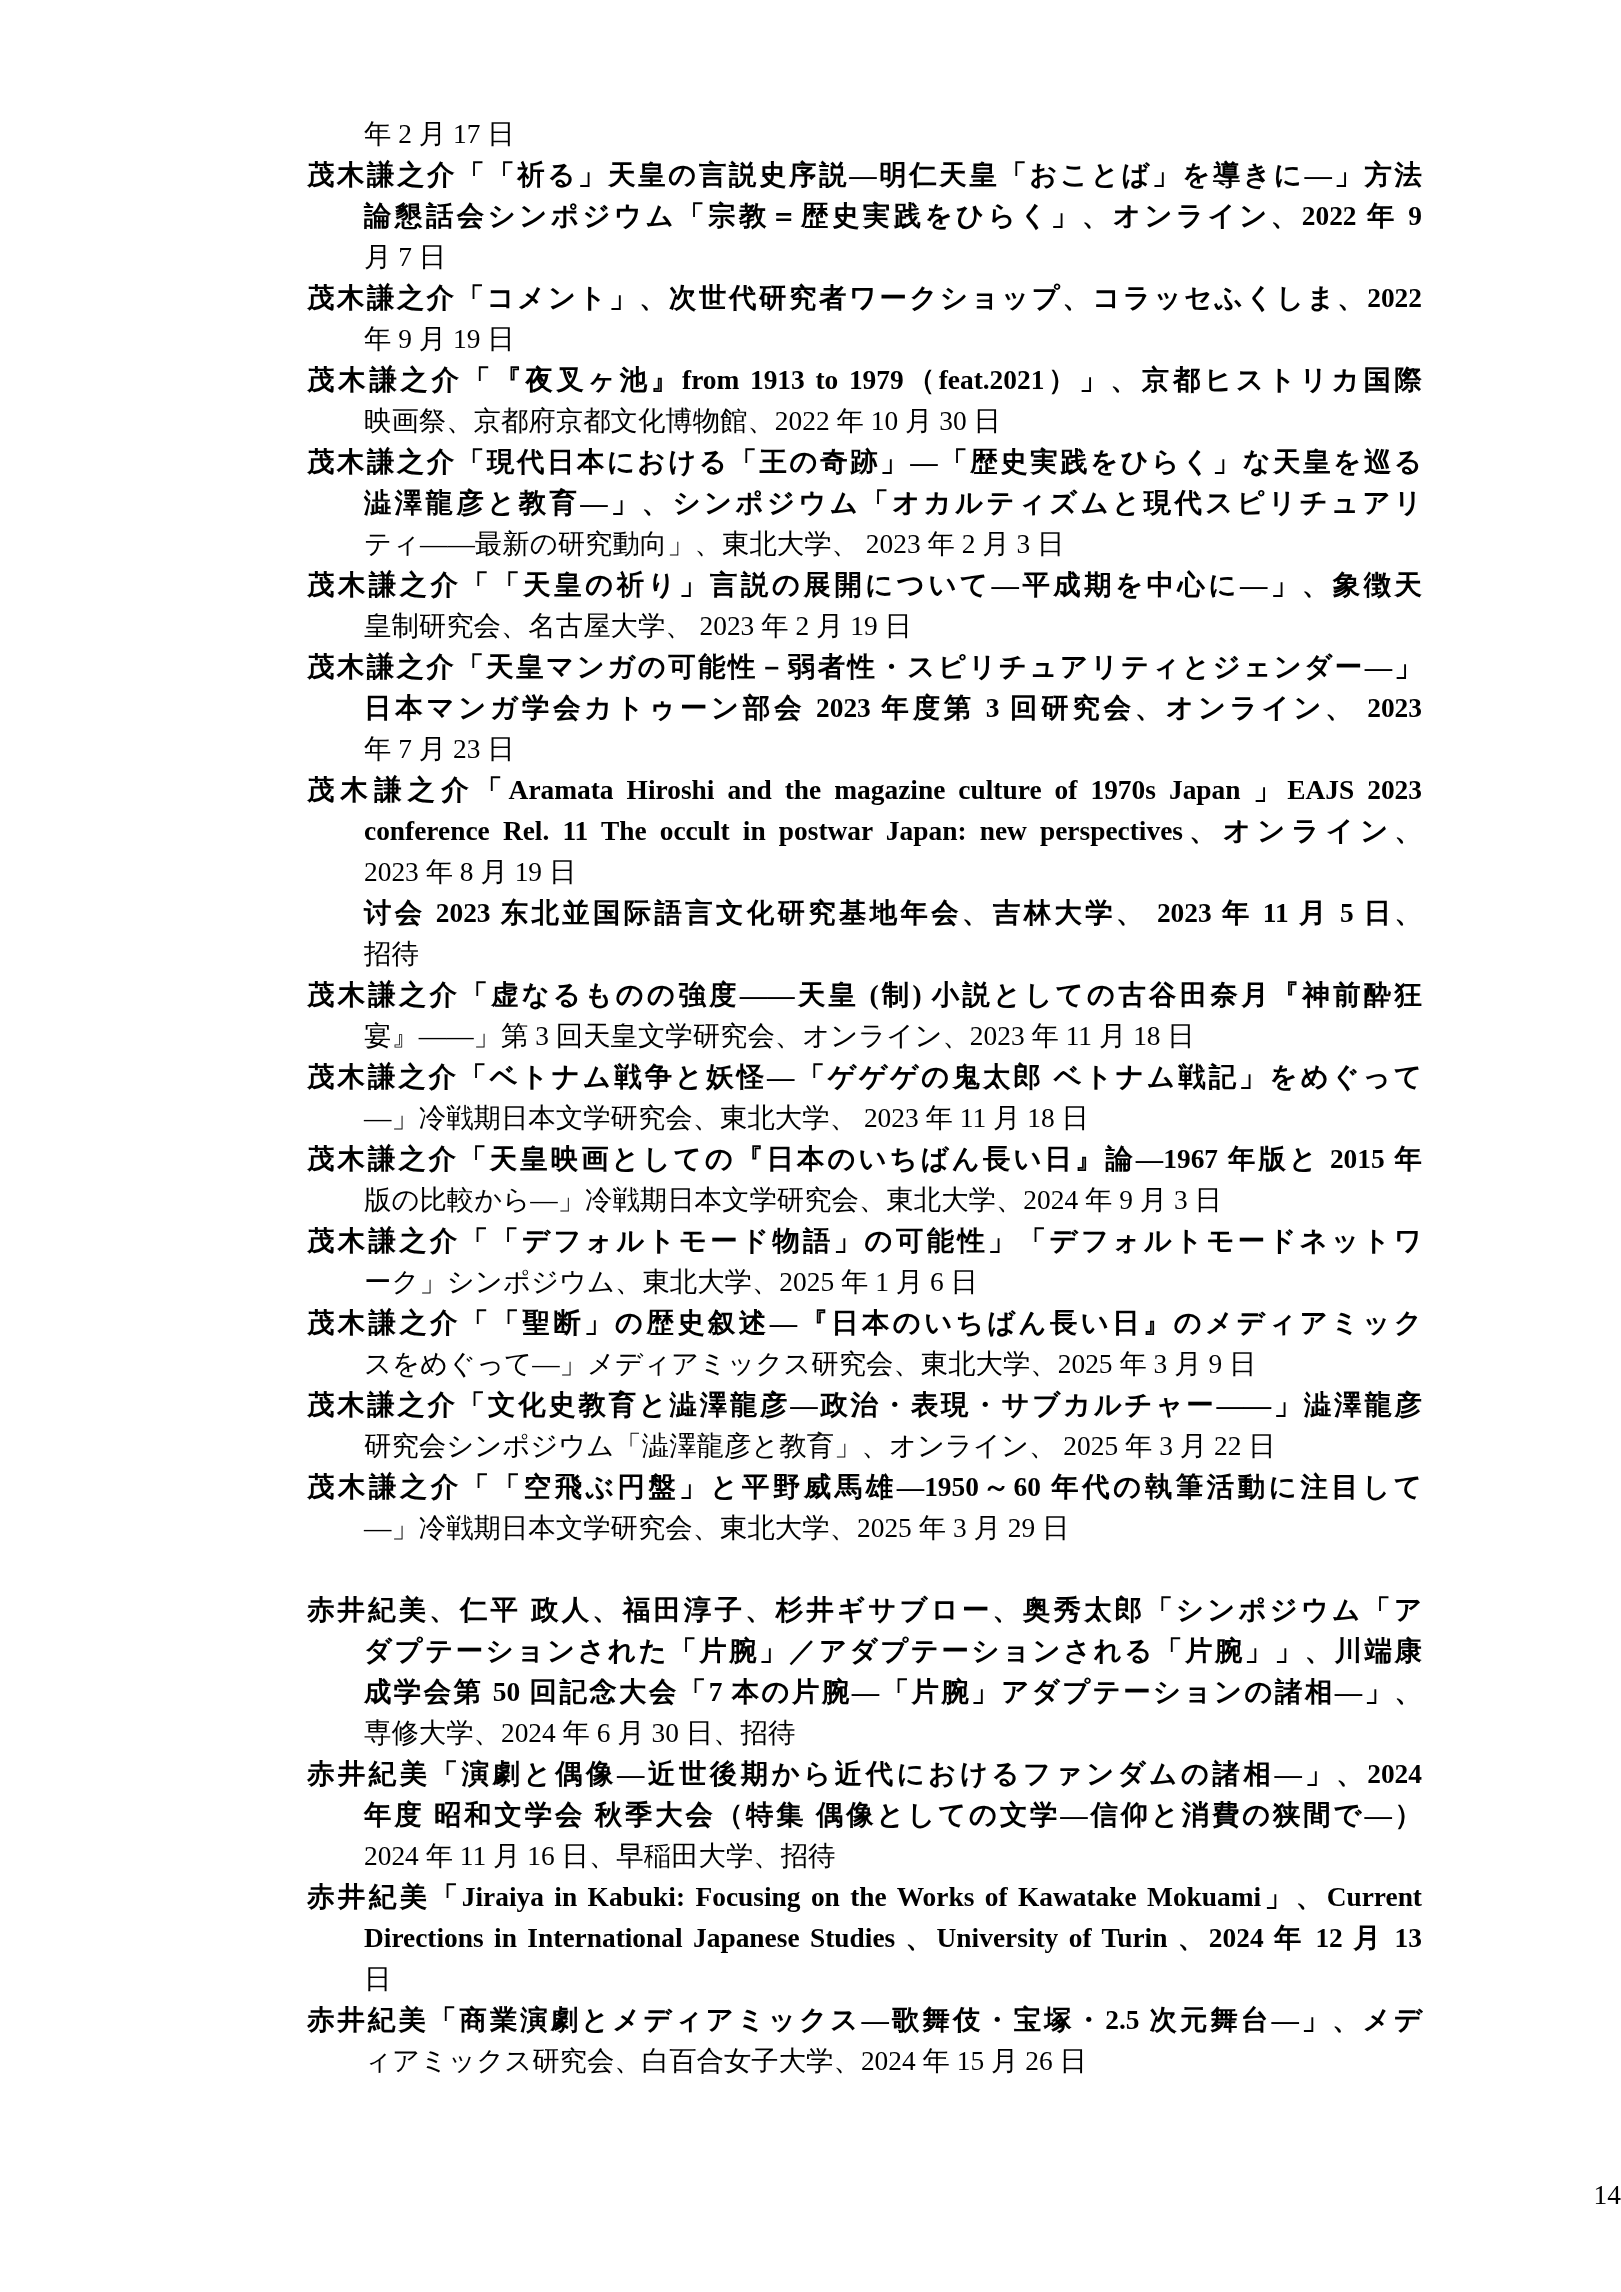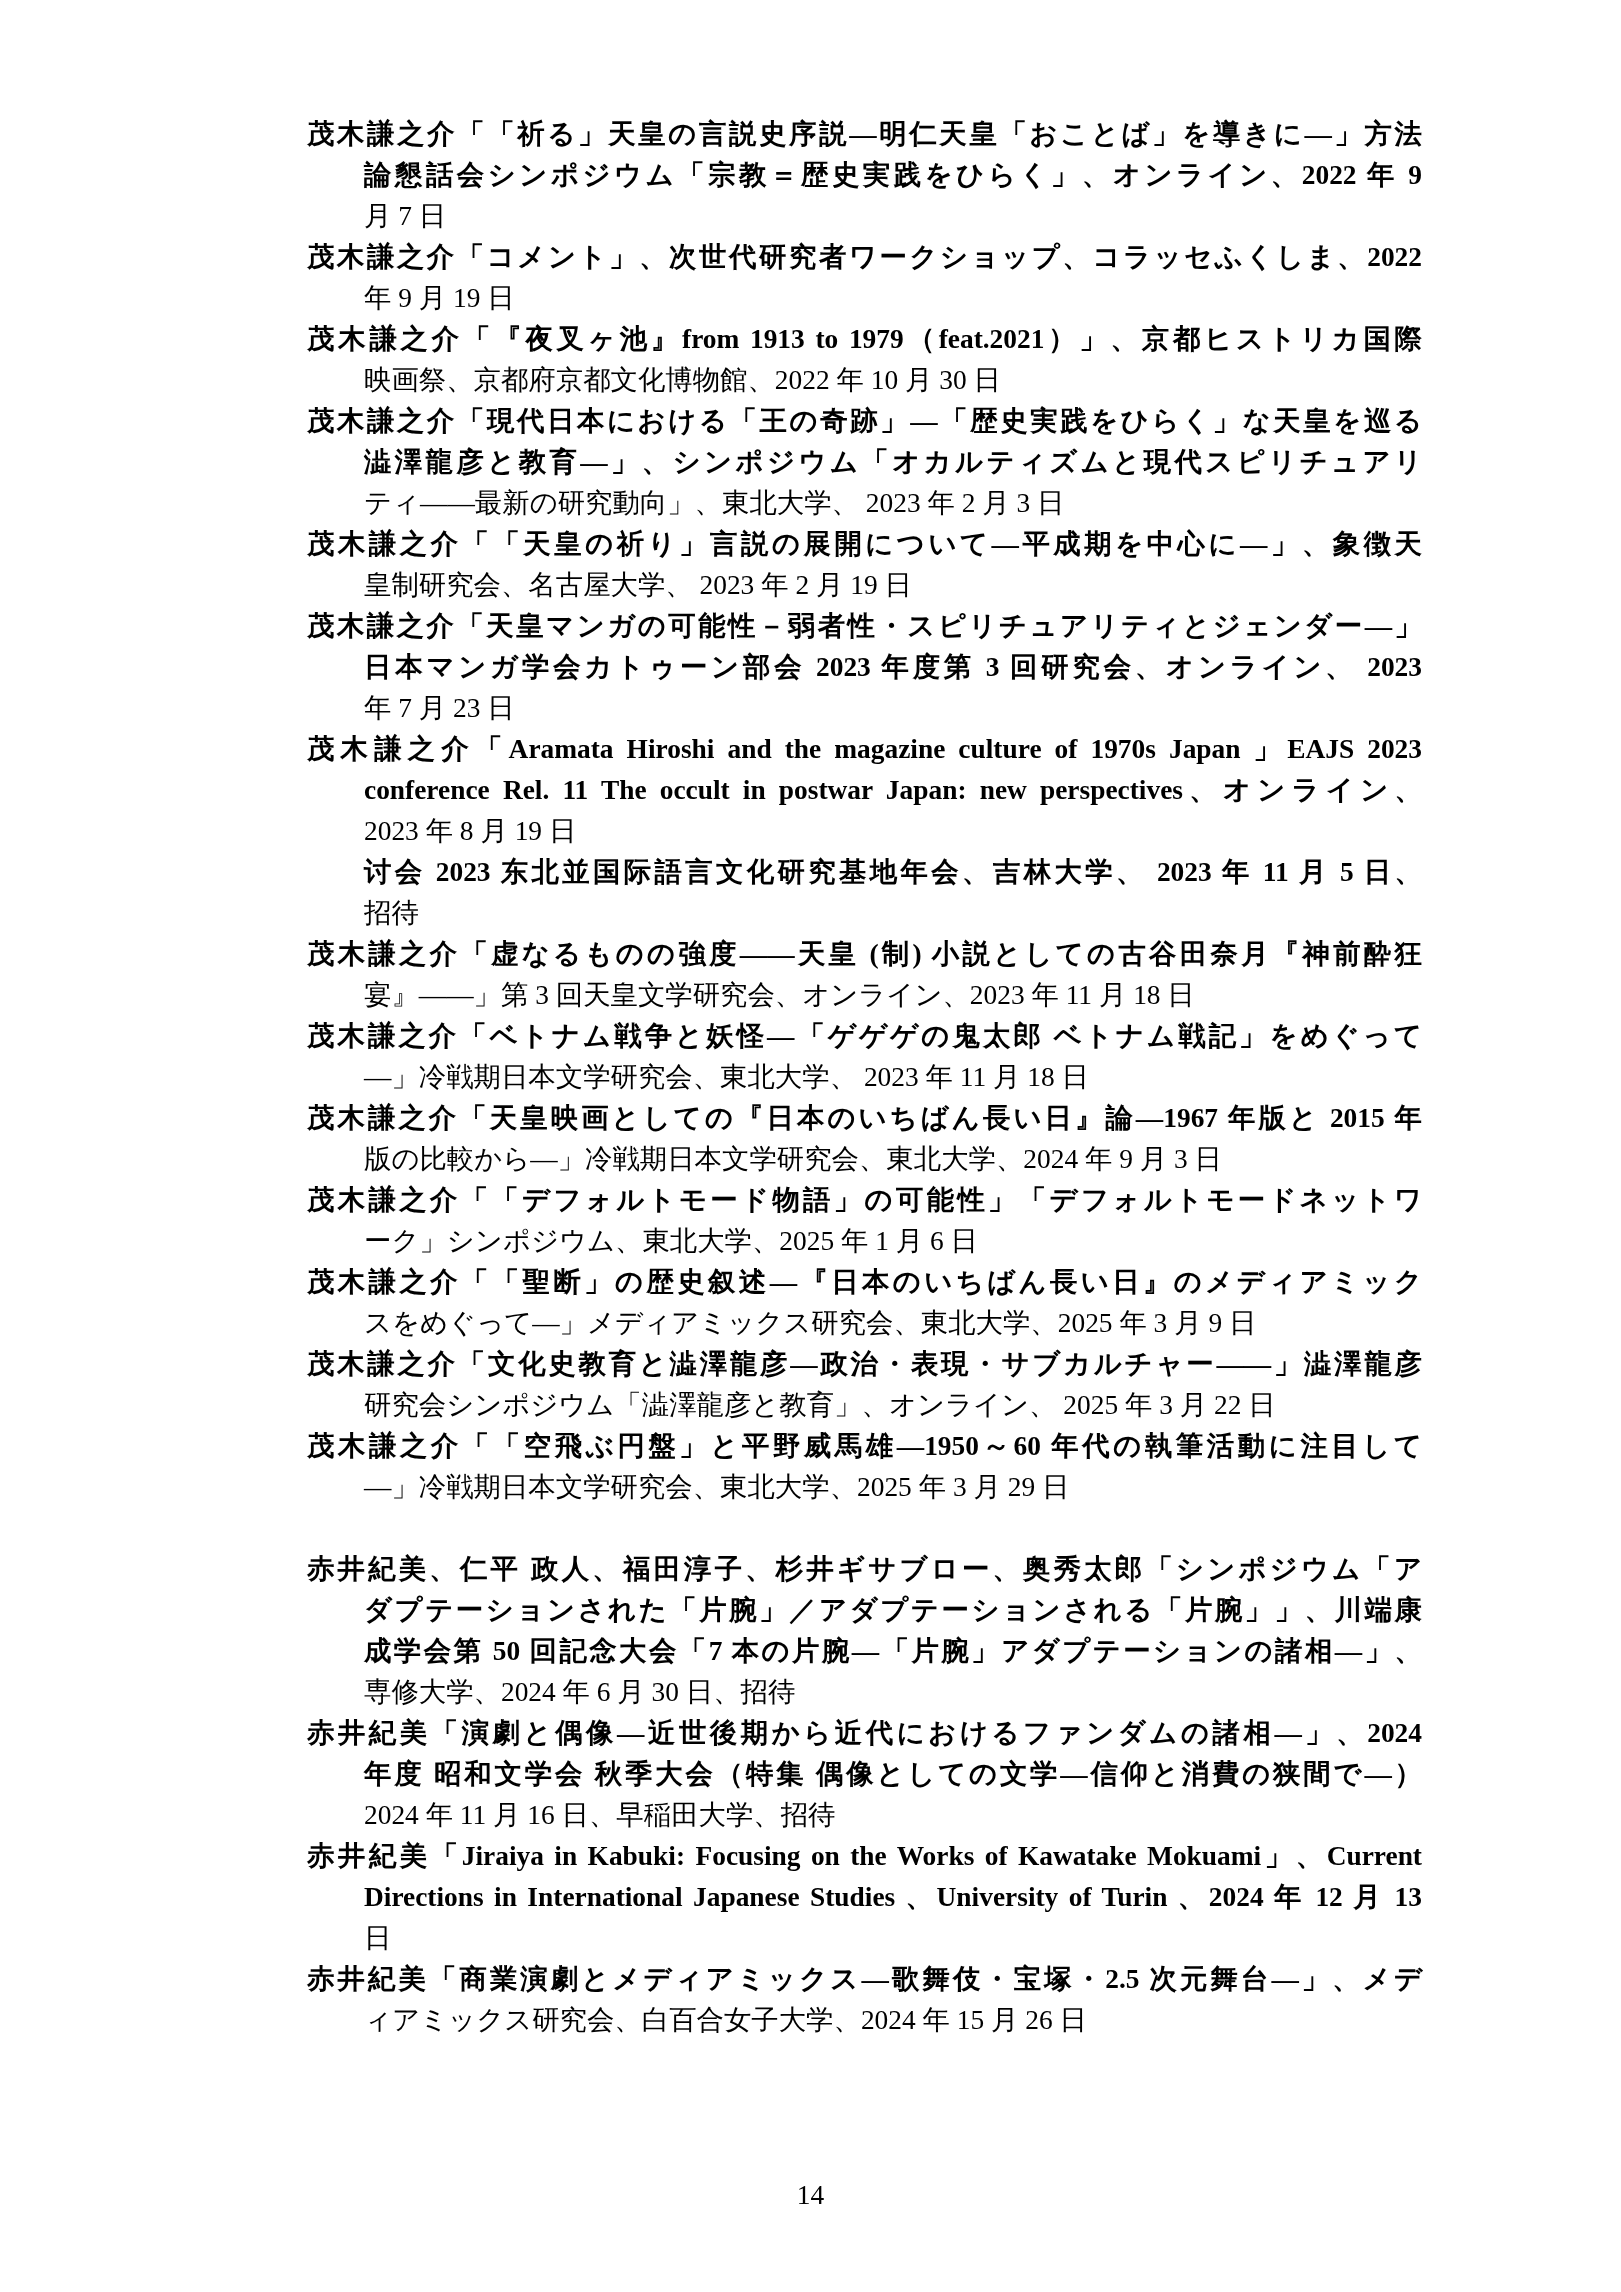--- a/index.html
+++ b/index.html
@@ -39,30 +39,31 @@
     font-weight: bold;
   }
   .line.blank {
     height: 41px;
   }
   .page-number {
     position: absolute;
     left: 0;
     top: 2175px;
     width: 100%;
-    text-align: center;
+    text-align: right;
     font-size: 27.4px;
     line-height: 41px;
   }
 </style>
 </head>
 <body>
 
 <div class="sheet">
   <div class="text-block" id="lines-container">
+      <div class="line hang">年 2 月 17 日</div>
       <div class="line first just">茂木謙之介「「祈る」天皇の言説史序説―明仁天皇「おことば」を導きに―」方法</div>
       <div class="line hang just">論懇話会シンポジウム「宗教＝歴史実践をひらく」、オンライン、2022 年 9</div>
       <div class="line hang">月 7 日</div>
       <div class="line first just">茂木謙之介「コメント」、次世代研究者ワークショップ、コラッセふくしま、2022</div>
       <div class="line hang">年 9 月 19 日</div>
       <div class="line first just">茂木謙之介「『夜叉ヶ池』from 1913 to 1979（feat.2021）」、京都ヒストリカ国際</div>
       <div class="line hang">映画祭、京都府京都文化博物館、2022 年 10 月 30 日</div>
       <div class="line first just">茂木謙之介「現代日本における「王の奇跡」―「歴史実践をひらく」な天皇を巡る</div>
       <div class="line hang just">澁澤龍彦と教育―」、シンポジウム「オカルティズムと現代スピリチュアリ</div>
       <div class="line hang">ティ――最新の研究動向」、東北大学、 2023 年 2 月 3 日</div>

